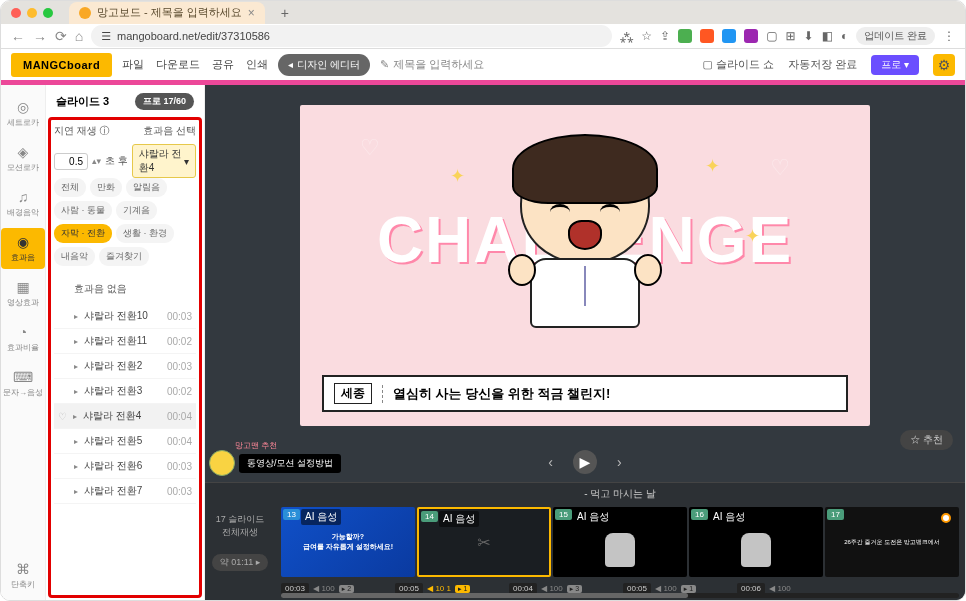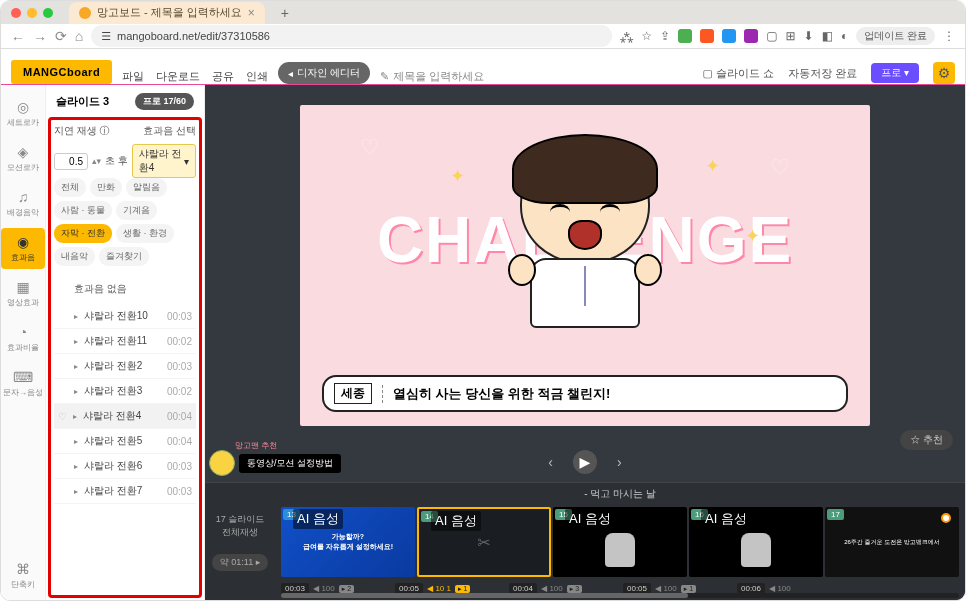--- a/index.html
+++ b/index.html
@@ -14,21 +14,21 @@
 .tab .x { font-size: 12px; color: #888; }
 .plus-tab { font-size: 14px; color: #666; padding: 0 6px; }
 .addr-bar { height: 30px; background: #fff; border-bottom: 1px solid #ddd; display: flex; align-items: center; padding: 0 10px; gap: 8px; font-size: 12px; color: #555; }
 .addr-bar .nav-btn { color: #888; font-size: 14px; }
 .addr-box { flex: 1; display: flex; gap: 6px; align-items: center; background: #f2f2f2; border-radius: 12px; padding: 2px 10px; font-size: 11px; color: #444; height: 22px; }
 .addr-icons { display: flex; gap: 8px; align-items: center; color: #666; font-size: 12px; }
 .ext-dot { width: 14px; height: 14px; border-radius: 3px; }
 .update-btn { background: #eee; border-radius: 10px; padding: 2px 8px; font-size: 10px; color: #555; }
 
 .app { flex: 1; display: flex; flex-direction: column; background: #fff; }
-.app-top { height: 36px; background: #fff; border-bottom: 1px solid #ec4899; display: flex; align-items: flex-end; padding: 0 10px; gap: 10px; font-size: 11px; color: #555; }
+.app-top { height: 36px; background: #fff; border-bottom: 5px solid #ec4899; display: flex; align-items: center; padding: 0 10px; gap: 10px; font-size: 11px; color: #555; }
 .logo { background: #fcb900; color: #000; font-weight: 700; padding: 6px 12px; border-radius: 3px; font-size: 11px; letter-spacing: 0.5px; }
 .top-menu { display: flex; gap: 12px; font-size: 11px; color: #444; }
 .design-editor { background: #666; color: #fff; padding: 4px 10px; border-radius: 12px; font-size: 10px; display: flex; gap: 4px; align-items: center; }
 .title-input { display: flex; align-items: center; gap: 4px; color: #888; font-size: 11px; flex: 1; }
 .top-right { display: flex; gap: 14px; align-items: center; font-size: 11px; color: #555; }
 .pro-badge { background: #6b4eff; color: #fff; padding: 3px 10px; border-radius: 4px; font-size: 10px; }
 .gear { background: #fcb900; width: 22px; height: 22px; border-radius: 4px; display: flex; align-items: center; justify-content: center; font-size: 14px; }
 
 .app-body { flex: 1; display: flex; overflow: hidden; }
 .side-rail { width: 50px; background: #fafafa; border-right: 1px solid #eee; display: flex; flex-direction: column; align-items: center; padding-top: 8px; gap: 4px; }
@@ -71,21 +71,21 @@
 .char-hair { position: absolute; top: -12px; left: -10px; right: -10px; height: 70px; background: #3e2a1f; border-radius: 60% 60% 30% 30%; border: 2px solid #000; }
 .char-eye { position: absolute; top: 58px; width: 20px; height: 16px; border-top: 3px solid #000; border-radius: 50% 50% 0 0; }
 .char-eye.l { left: 28px; } .char-eye.r { right: 28px; }
 .char-mouth { position: absolute; bottom: 12px; left: 50%; transform: translateX(-50%); width: 34px; height: 30px; background: #b0312a; border: 2px solid #000; border-radius: 40% 40% 50% 50%; }
 .char-body { width: 110px; height: 70px; background: #fff; border: 2px solid #222; border-radius: 16px 16px 6px 6px; margin: -6px auto 0; position: relative; }
 .char-body::after { content: ""; position: absolute; top: 6px; left: 50%; transform: translateX(-50%); width: 2px; height: 40px; background: #88b; }
 .char-hand { position: absolute; width: 28px; height: 32px; background: #fce3c4; border: 2px solid #000; border-radius: 50%; }
 .char-hand.l { top: 110px; left: 18px; } .char-hand.r { top: 110px; right: 18px; }
 .sparkle { position: absolute; font-size: 18px; color: #f9d35a; }
 .sp1 { top: 60px; left: 150px; } .sp2 { top: 50px; right: 150px; } .sp3 { top: 120px; right: 110px; }
-.caption-bar { position: absolute; bottom: 14px; left: 22px; right: 22px; background: #fff; border: 2px solid #222; border-radius: 14px; padding: 6px 10px; display: flex; align-items: center; gap: 10px; font-size: 13px; font-weight: 700; }
+.caption-bar { position: absolute; bottom: 14px; left: 22px; right: 22px; background: #fff; border: 2px solid #222; border-radius: 0; padding: 6px 10px; display: flex; align-items: center; gap: 10px; font-size: 13px; font-weight: 700; }
 .caption-tag { border: 1.5px solid #222; padding: 1px 6px; font-size: 12px; }
 .divider { width: 1px; height: 18px; border-left: 1px dashed #888; }
 .play-ctrl { display: flex; gap: 20px; justify-content: center; padding: 4px 0 8px; color: #bbb; font-size: 14px; align-items: center; }
 .play-ctrl .pb { background: #555; width: 24px; height: 24px; border-radius: 50%; display: flex; align-items: center; justify-content: center; color: #fff; }
 .recommend { position: absolute; right: 12px; bottom: 150px; background: #444; color: #ccc; padding: 3px 10px; border-radius: 10px; font-size: 10px; }
 
 .mascot { position: absolute; left: 4px; bottom: 124px; display: flex; align-items: center; gap: 4px; }
 .mascot-ic { width: 26px; height: 26px; background: #f9d342; border-radius: 50%; border: 1px solid #8a6; position: relative; }
 .mascot-lbl { background: #000; color: #fff; font-size: 9px; padding: 3px 8px; border-radius: 3px; }
 .mascot-sub { color: #f89; font-size: 8px; position: absolute; top: -10px; left: 26px; }
@@ -93,21 +93,21 @@
 .timeline { height: 118px; background: #2c3034; border-top: 1px solid #444; display: flex; }
 .tl-left { width: 70px; display: flex; flex-direction: column; align-items: center; justify-content: center; gap: 15px; color: #aaa; font-size: 9px; }
 .tl-dur-pill { background: #444; border-radius: 10px; padding: 2px 8px; font-size: 9px; }
 .tl-track { flex: 1; position: relative; overflow: hidden; }
 .tl-title { text-align: center; font-size: 10px; color: #ccc; padding: 4px 0; }
 .thumbs { display: flex; gap: 2px; padding: 2px 6px; height: 78px; }
 .thumb { width: 134px; height: 70px; border-radius: 2px; position: relative; overflow: hidden; flex-shrink: 0; }
 .thumb.sel { border: 2px solid #fcb900; }
 .thumb-num { position: absolute; top: 2px; left: 2px; background: #4a9c7a; color: #fff; font-size: 8px; padding: 1px 4px; border-radius: 2px; z-index: 2; }
 .thumb-num.blue { background: #2a8fd8; }
-.thumb-tag { position: absolute; top: 2px; left: 12px; background: rgba(0,0,0,0.5); color: #fff; font-size: 13px; padding: 1px 4px; border-radius: 2px; z-index: 2; }
+.thumb-tag { position: absolute; top: 2px; left: 20px; background: rgba(0,0,0,0.5); color: #fff; font-size: 10px; padding: 1px 4px; border-radius: 2px; z-index: 2; }
 .thumb-t13 { background: linear-gradient(135deg,#1050c8,#0a3aa0); display: flex; align-items: center; justify-content: center; }
 .thumb-t13-txt { color: #fff; font-size: 7px; text-align: center; font-weight: 700; }
 .thumb-dark { background: #1a1e22; display: flex; align-items: center; justify-content: center; color: #666; font-size: 16px; }
 .thumb-green { background: #000000; }
 .thumb-char { position: absolute; left: 50%; bottom: 10px; transform: translateX(-50%); width: 30px; height: 34px; background: #c4c4c4; border-radius: 8px 8px 4px 4px; }
 .thumb-final { background: #111; display: flex; align-items: center; justify-content: center; color: #fff; font-size: 6px; text-align: center; padding: 4px; }
 .thumb-egg { position: absolute; top: 6px; right: 8px; width: 10px; height: 10px; background: #fff; border-radius: 50%; border: 2px solid #f90; }
 .tl-meta { display: flex; gap: 2px; padding: 0 6px; font-size: 8px; }
 .meta-cell { width: 112px; display: flex; gap: 4px; align-items: center; flex-shrink: 0; }
 .meta-dur { background: #222; color: #ccc; padding: 1px 4px; border-radius: 2px; }

